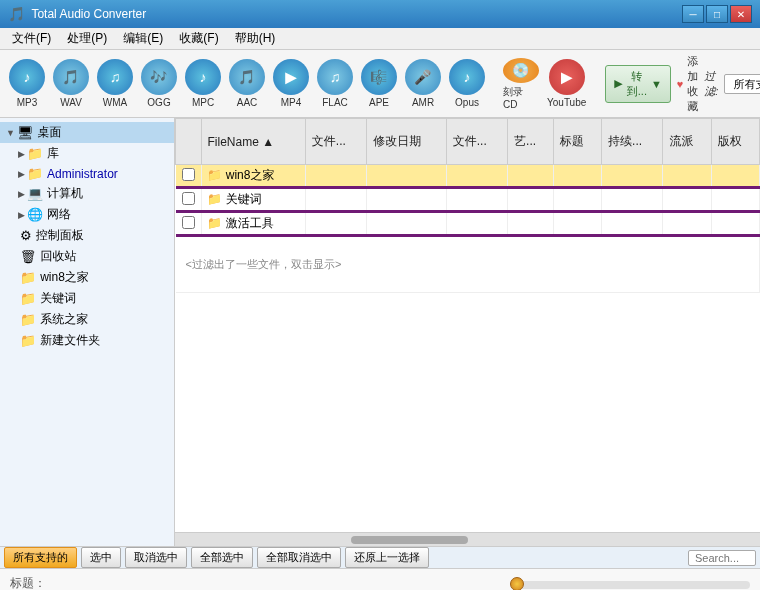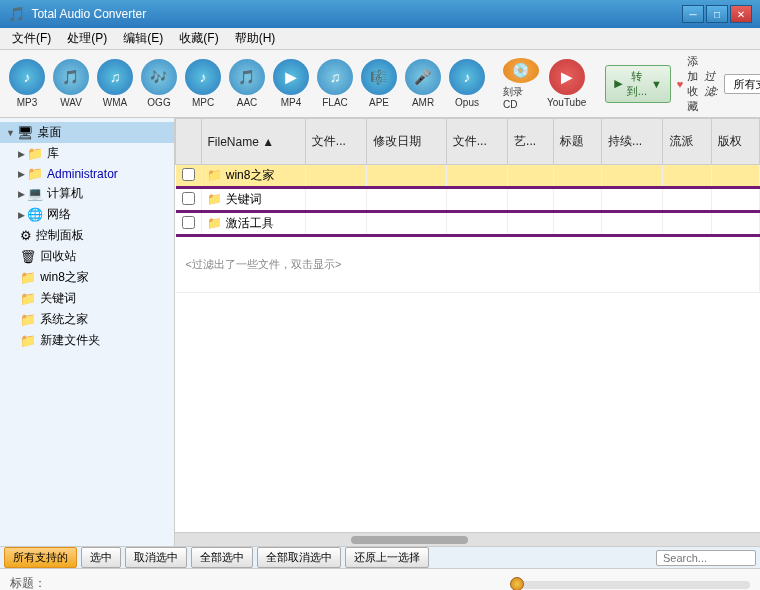--- a/index.html
+++ b/index.html
@@ -199,21 +199,21 @@
       font-size: 11px; cursor: pointer; border-radius: 2px;
     }
     .bottom-btn.active {
       background: linear-gradient(to bottom, #ffd080, #f0a820);
       border-color: #e0901a;
     }
     .bottom-search {
       margin-left: auto;
       border: 1px solid #aaa;
       padding: 1px 6px; font-size: 11px;
-      border-radius: 2px; width: 100px;
+      border-radius: 2px; width: 68px;
       background: white;
     }
 
     .meta-panel {
       height: 80px;
       background: #f8f8f8;
       border-top: 1px solid #ccc;
       display: flex;
       padding: 6px 10px;
       gap: 10px;

